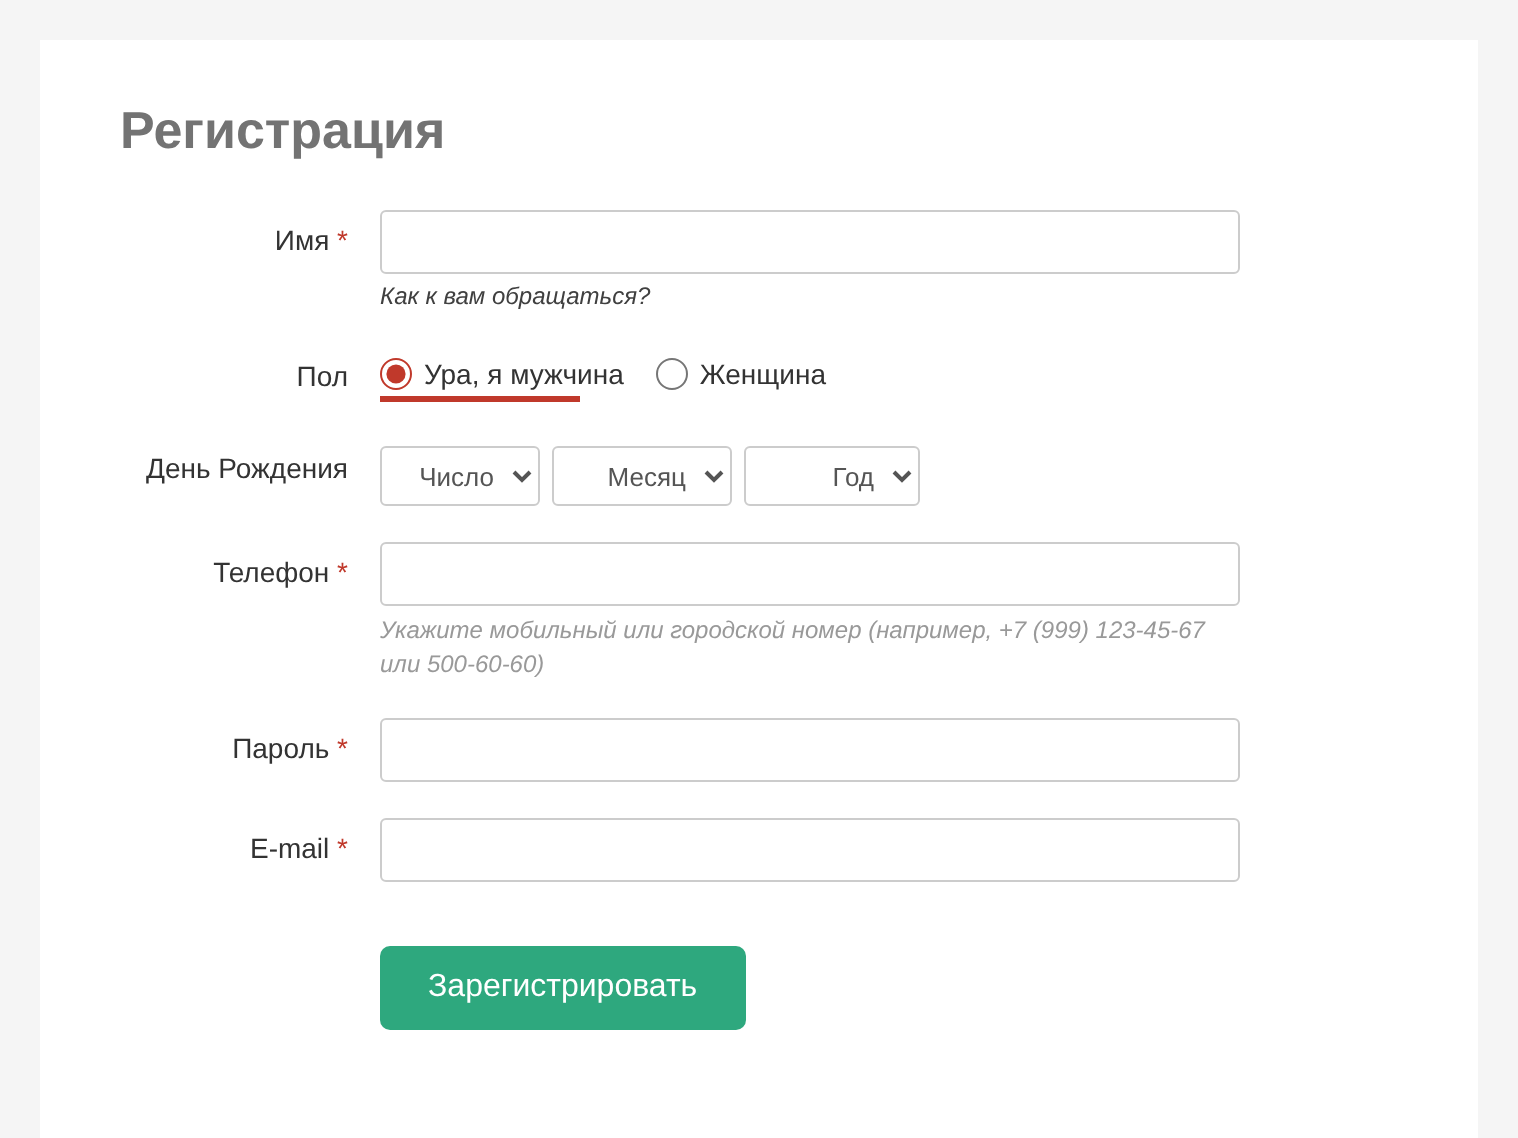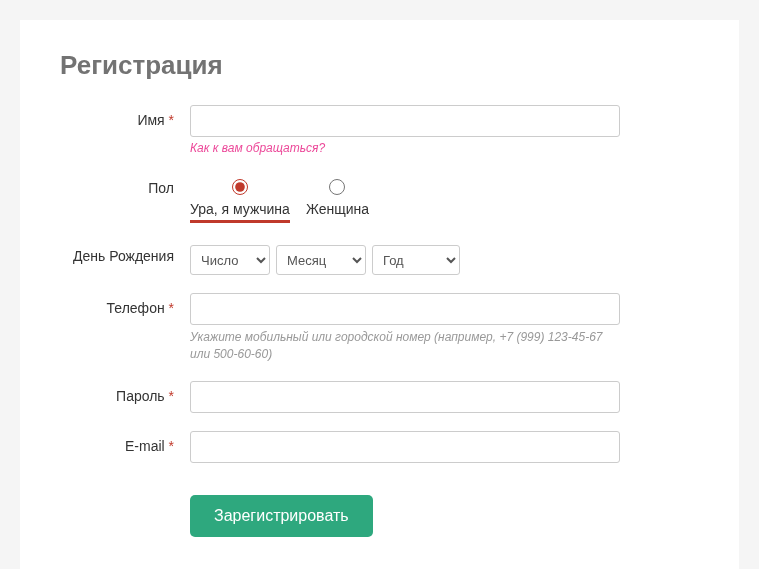--- a/index.html
+++ b/index.html
@@ -67,45 +67,44 @@
       border: 1px solid #ccc;
       border-radius: 3px;
       padding: 4px 8px;
       font-size: 14px;
       color: #333;
       outline: none;
     }
 
     .hint-text {
       font-size: 12px;
-      color: #ec4899;
+      color: #404040;
       font-style: italic;
       margin-top: 4px;
     }
 
     .radio-group {
       display: flex;
       align-items: center;
       padding-top: 6px;
       flex-direction: column;
       align-items: flex-start;
     }
 
     .radio-options {
       display: flex;
       align-items: center;
       gap: 16px;
     }
 
     .radio-option {
       display: flex;
-      align-items: center;
+      align-items: flex-start;
       gap: 6px;
       cursor: pointer;
-      flex-direction: column;
     }
 
     .radio-option input[type="radio"] {
       accent-color: #c0392b;
       width: 16px;
       height: 16px;
       cursor: pointer;
     }
 
     .radio-underline {
@@ -126,20 +125,21 @@
     .select-field {
       height: 30px;
       border: 1px solid #ccc;
       border-radius: 3px;
       padding: 2px 6px;
       font-size: 13px;
       color: #555;
       background: #fff;
       cursor: pointer;
       outline: none;
+      text-align: right;
     }
 
     .select-day {
       width: 80px;
     }
 
     .select-month {
       width: 90px;
     }
 

